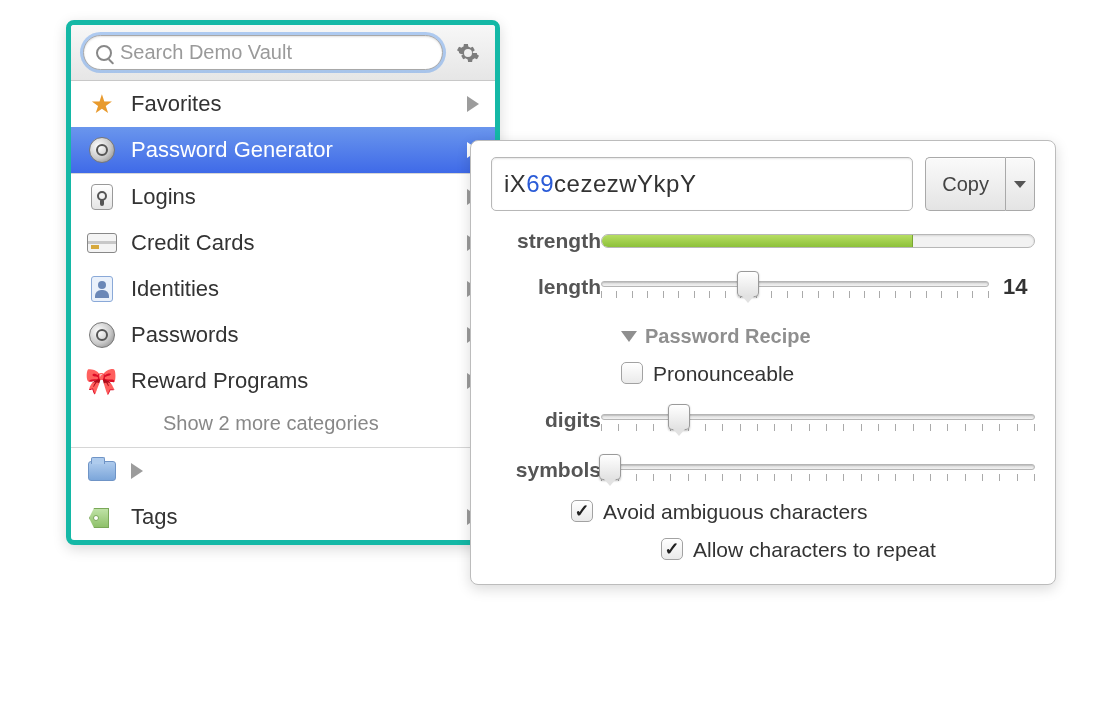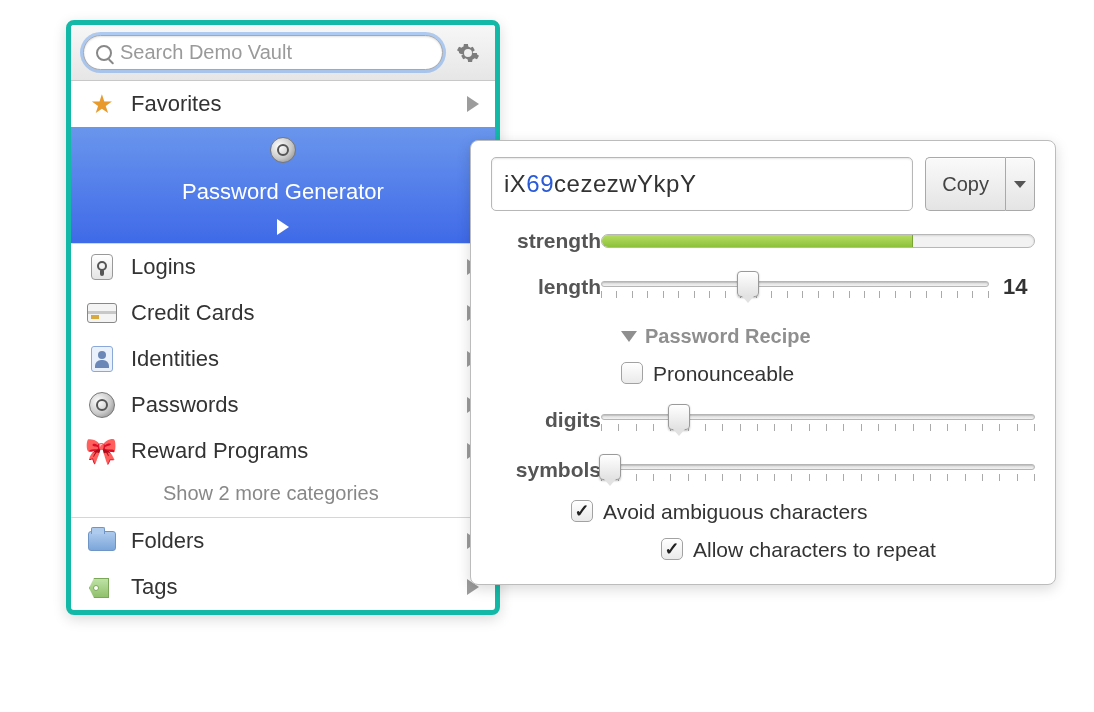--- a/index.html
+++ b/index.html
@@ -100,21 +100,20 @@
   .row .label { flex:1; }
   .row .arrow {
     width:0; height:0;
     border-top:8px solid transparent;
     border-bottom:8px solid transparent;
     border-left:12px solid #9c9c9c;
   }
   .row.selected {
     background: linear-gradient(to bottom, #6a96ed, #3f6ae8);
     color: #fff;
-    flex-direction: column;
   }
   .row.selected .arrow { border-left-color: #fff; }
 
   .show-more {
     padding: 8px 16px 12px 92px;
     font-size: 20px;
     color: #888;
     cursor:pointer;
   }
 
@@ -348,21 +347,20 @@
     </div>
 
     <div class="show-more">Show 2 more categories</div>
 
     <div class="section-div"></div>
 
     <div class="row">
       <span class="icon">
           <span class="ic-folder"></span>
         </span>
-      <span class="label">Folders</span>
       <span class="arrow"></span>
     </div>
     <div class="row">
       <span class="icon">
           <span class="ic-tag"></span>
         </span>
       <span class="label">Tags</span>
       <span class="arrow"></span>
     </div>
 

